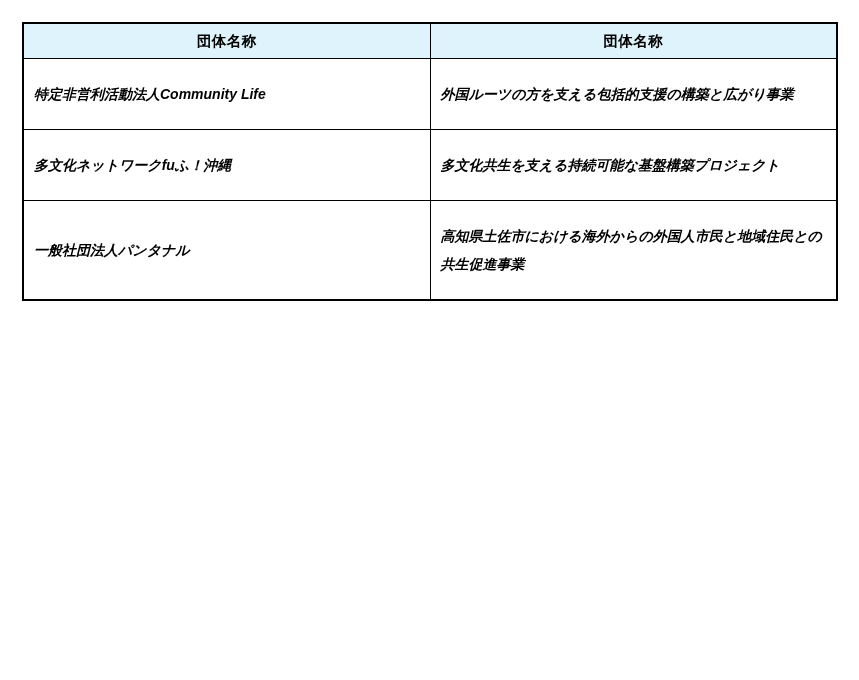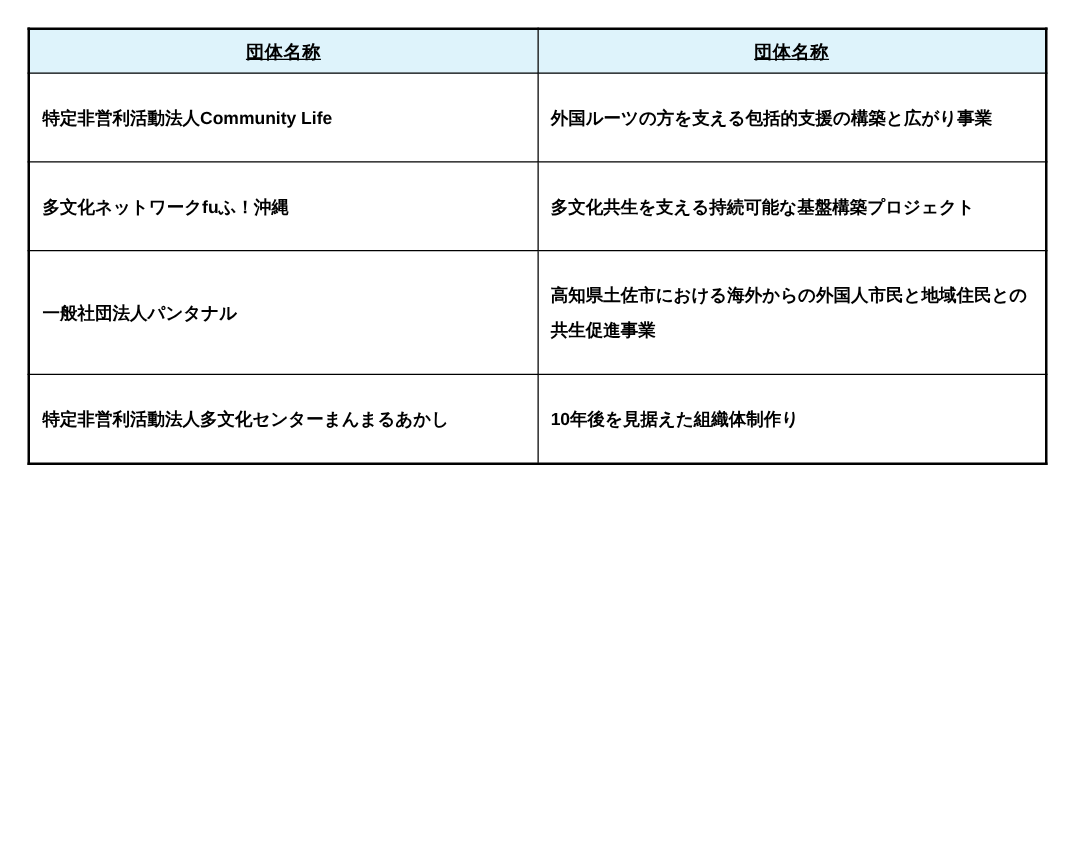--- a/index.html
+++ b/index.html
@@ -31,33 +31,33 @@
     background: #def3fb;
     border: 1px solid #000000;
     height: 34px;
     padding: 0 6px;
     font-size: 14.5px;
     font-weight: bold;
     color: #000000;
     text-align: center;
     vertical-align: middle;
     letter-spacing: 0.5px;
-    text-decoration: underline;
   }
   table.grants td {
     border: 1px solid #000000;
     padding: 21px 10px;
     font-size: 14px;
     font-weight: bold;
     color: #000000;
     line-height: 28px;
     vertical-align: middle;
     text-align: left;
     white-space: pre-wrap;
     word-break: break-word;
+    font-style: italic;
   }
 </style>
 </head>
 <body>
 
 <div class="doc-area">
   <table class="grants">
     <colgroup>
       <col>
       <col>
@@ -75,19 +75,15 @@
       </tr>
       <tr>
         <td>多文化ネットワークfuふ！沖縄</td>
         <td>多文化共生を支える持続可能な基盤構築プロジェクト</td>
       </tr>
       <tr>
         <td>一般社団法人パンタナル</td>
         <td>高知県土佐市における海外からの外国人市民と地域住民との
 共生促進事業</td>
       </tr>
-      <tr>
-        <td>特定非営利活動法人多文化センターまんまるあかし</td>
-        <td>10年後を見据えた組織体制作り</td>
-      </tr>
     </tbody>
   </table>
 </div>
 
 </body></html>

